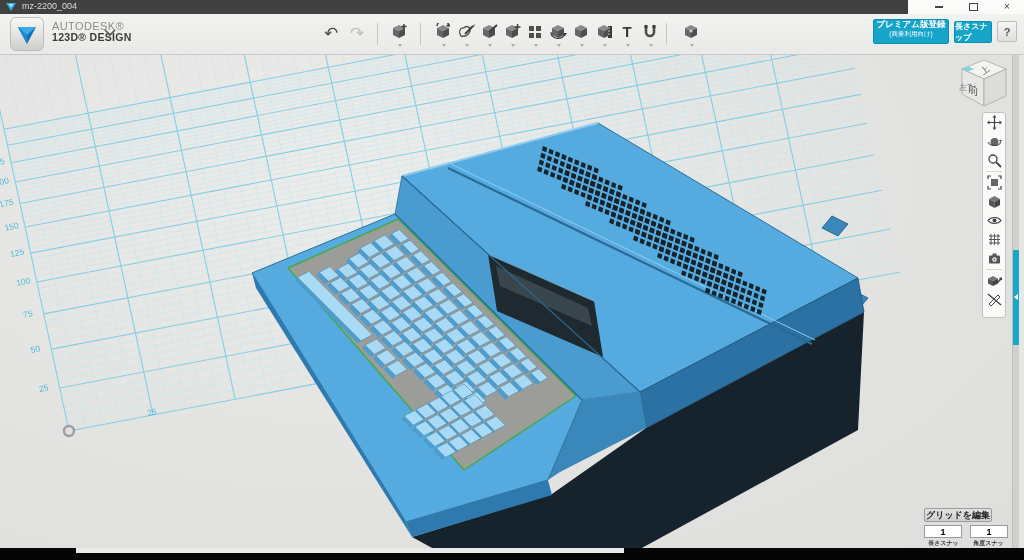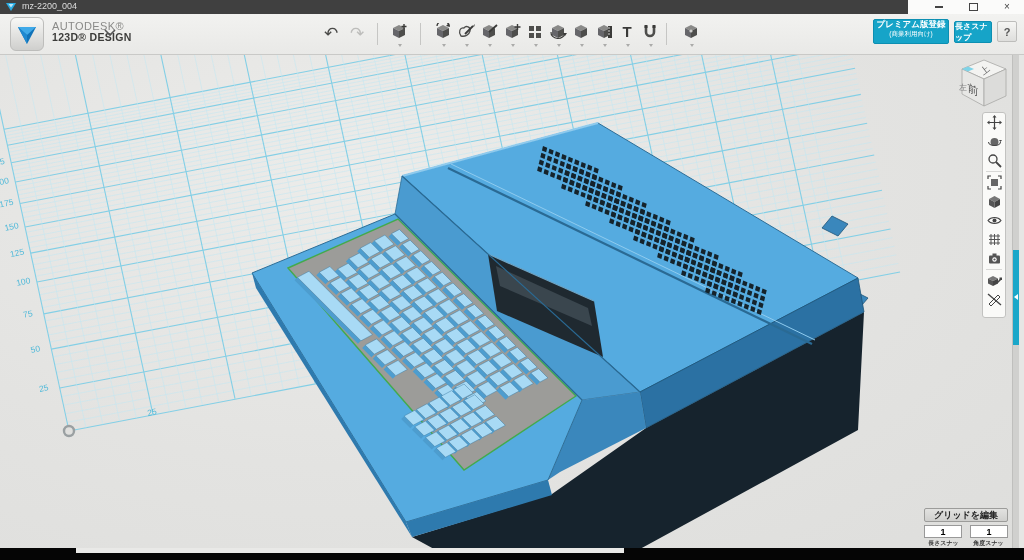--- a/index.html
+++ b/index.html
@@ -51,21 +51,21 @@
   .edgefill{position:absolute;left:1019px;top:55px;width:5px;height:493px;background:#E6E6E4;}
   
   .vcube{position:absolute;left:956px;top:56px;width:56px;height:56px;}
   
   .rail{position:absolute;left:982px;top:112px;width:24px;height:206px;background:#FAFAF8;
         border:1px solid #C2C2C0;border-radius:3px;box-sizing:border-box;}
   .rail .ric{width:22px;height:19px;display:flex;align-items:center;justify-content:center;}
   .rail .rsep{height:1px;background:#D8D8D6;margin:1px 3px;}
   
   .gridpanel{position:absolute;left:924px;top:508px;width:86px;}
-  .gp-btn{width:84px;height:14px;background:linear-gradient(#E2E2E0,#CFCFCD);border:1px solid #9C9C9A;border-radius:2px;
+  .gp-btn{width:68px;height:14px;background:linear-gradient(#E2E2E0,#CFCFCD);border:1px solid #9C9C9A;border-radius:2px;
           font-size:9px;font-weight:bold;color:#222;text-align:center;line-height:13px;box-sizing:border-box;}
   .gp-row{display:flex;gap:8px;margin-top:3px;}
   .gp-in{width:38px;height:13px;background:#fff;border:1px solid #999;font-size:9px;font-weight:bold;
          text-align:center;line-height:12px;box-sizing:border-box;}
   .gp-lbls{display:flex;gap:6px;margin-top:1px;}
   .gp-lb{width:39px;font-size:6.5px;font-weight:bold;color:#333;text-align:center;transform:scale(.92);}
   
   .bottombar{position:absolute;left:0;top:548px;width:1024px;height:12px;background:#050505;}
   .bottombar .lite{position:absolute;left:76px;top:0;width:548px;height:5px;background:#E9E9E7;}
   svg text{user-select:none;}

